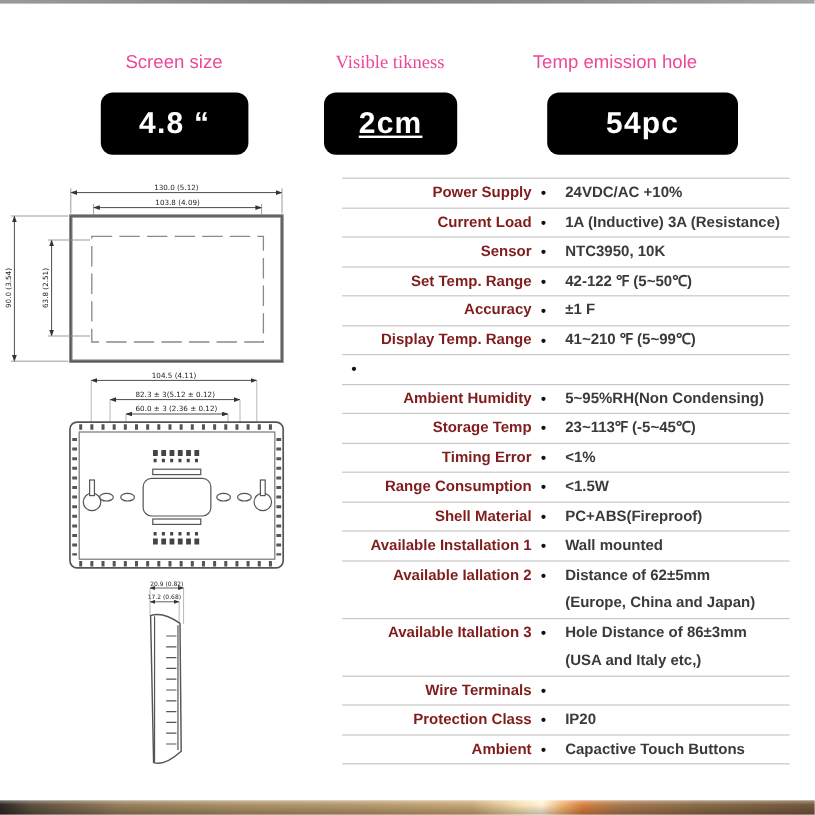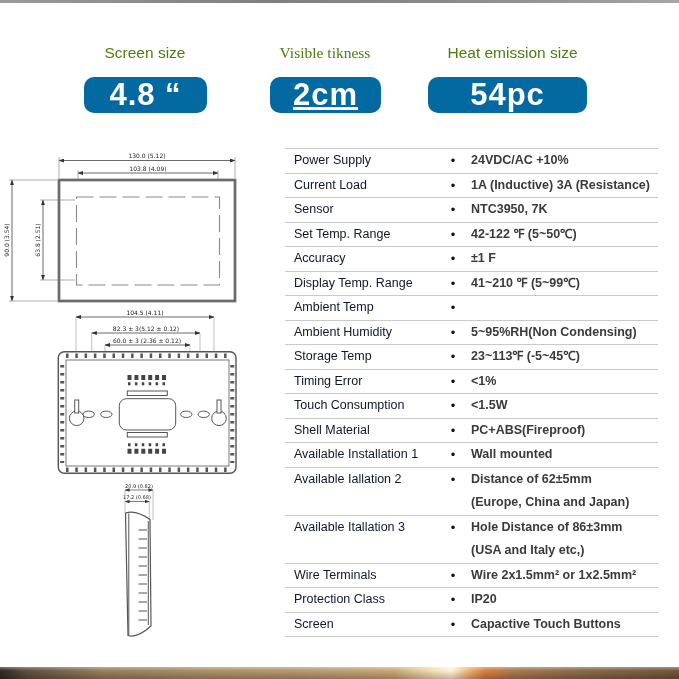--- a/index.html
+++ b/index.html
@@ -8,37 +8,37 @@
     font-family:"Liberation Sans", sans-serif; overflow:hidden;
     color:#333;
   }
   .top-strip{
     position:absolute; left:0; top:0; width:679px; height:3px;
     background:linear-gradient(90deg,#9a9a9a,#7f7f7f 40%,#8d8d8d 70%,#a5a5a5);
   }
   
   .hdr-label{
     position:absolute; top:42px; height:22px; line-height:22px;
-    text-align:center; font-size:15.5px; color:#4d7c0f;
+    text-align:center; font-size:15.5px; color:#ec4899;
   }
   .badge{
-    position:absolute; top:77px; height:36px; background:#0369a1;
-    border-radius:10px; color:#fff; font-weight:700; font-size:31px;
+    position:absolute; top:77px; height:52px; background:#000000;
+    border-radius:10px; color:#fff; font-weight:700; font-size:25px;
     display:flex; align-items:center; justify-content:center;
     letter-spacing:1px;
   }
   
   .spec-table{
     position:absolute; left:285px; top:148px; width:373px;
     border-top:1px solid #c9c9c9; font-size:12.5px;
   }
   .spec-row{ display:flex; align-items:flex-start; border-bottom:1px solid #c9c9c9; }
   .spec-label{
-    width:149px; padding-left:9px; font-weight:400; color:#0f172a;
-    line-height:23.5px; white-space:nowrap;
+    width:149px; padding-left:9px; font-weight:700; color:#7f1d1d;
+    line-height:23.5px; white-space:nowrap;text-align:right;
   }
   .spec-bullet{
     width:20px; text-align:center; line-height:23.5px; color:#111;
     font-size:13px;
   }
   .spec-value{ flex:1; margin-left:8px; color:#3a3a3a;font-weight:bold; }
   .spec-value div{ line-height:23.5px; white-space:nowrap; }
   
   .drawing{ position:absolute; }
   svg text{ font-family:"DejaVu Sans", sans-serif; fill:#222; }
@@ -55,25 +55,25 @@
 </style>
 </head>
 <body>
 
 <div id="stage">
 
   <div class="top-strip"></div>
 
   <div class="hdr-label" style="left:60px;width:170px;">Screen size</div>
   <div class="hdr-label" style="left:240px;width:170px;font-family:Liberation Serif, serif;">Visible tikness</div>
-  <div class="hdr-label" style="left:420px;width:185px;">Heat emission size</div>
+  <div class="hdr-label" style="left:420px;width:185px;">Temp emission hole</div>
 
   <div class="badge" style="left:84px;width:123px;">4.8 “</div>
   <div class="badge" style="left:270px;width:111px;text-decoration:underline;">2cm</div>
-  <div class="badge" style="left:428px;width:159px;">54pc</div>
+  <div class="badge" style="left:456px;width:159px;">54pc</div>
 
   <svg class="drawing" style="left:0;top:145px;" width="250" height="165" viewBox="0 0 250 165">
     <defs>
       <marker id="af" markerWidth="7" markerHeight="5" refX="6.5" refY="2.5" orient="auto-start-reverse">
         <path d="M0,0 L7,2.5 L0,5 z" fill="#333"></path>
       </marker>
     </defs>
 
     <text x="147" y="13" font-size="6" text-anchor="middle">130.0 (5.12)</text>
     <line x1="59" y1="15.5" x2="235" y2="15.5" stroke="#444" stroke-width=".8" marker-start="url(#af)" marker-end="url(#af)"></line>
@@ -200,21 +200,21 @@
       <div class="spec-value">
         <div>1A (Inductive) 3A (Resistance)</div>
 
       </div>
     </div>
 
     <div class="spec-row">
       <div class="spec-label">Sensor</div>
       <div class="spec-bullet">•</div>
       <div class="spec-value">
-        <div>NTC3950, 7K</div>
+        <div>NTC3950, 10K</div>
 
       </div>
     </div>
 
     <div class="spec-row">
       <div class="spec-label">Set Temp. Range</div>
       <div class="spec-bullet">•</div>
       <div class="spec-value">
         <div>42-122 ℉ (5~50℃)</div>
 
@@ -233,21 +233,20 @@
     <div class="spec-row">
       <div class="spec-label">Display Temp. Range</div>
       <div class="spec-bullet">•</div>
       <div class="spec-value">
         <div>41~210 ℉ (5~99℃)</div>
 
       </div>
     </div>
 
     <div class="spec-row">
-      <div class="spec-label">Ambient Temp</div>
       <div class="spec-bullet">•</div>
     </div>
 
     <div class="spec-row">
       <div class="spec-label">Ambient Humidity</div>
       <div class="spec-bullet">•</div>
       <div class="spec-value">
         <div>5~95%RH(Non Condensing)</div>
 
       </div>
@@ -265,21 +264,21 @@
     <div class="spec-row">
       <div class="spec-label">Timing Error</div>
       <div class="spec-bullet">•</div>
       <div class="spec-value">
         <div>&lt;1%</div>
 
       </div>
     </div>
 
     <div class="spec-row">
-      <div class="spec-label">Touch Consumption</div>
+      <div class="spec-label">Range Consumption</div>
       <div class="spec-bullet">•</div>
       <div class="spec-value">
         <div>&lt;1.5W</div>
 
       </div>
     </div>
 
     <div class="spec-row">
       <div class="spec-label">Shell Material</div>
       <div class="spec-bullet">•</div>
@@ -312,37 +311,33 @@
       <div class="spec-bullet">•</div>
       <div class="spec-value">
         <div>Hole Distance of 86±3mm</div>
         <div>(USA and Italy etc,)</div>
       </div>
     </div>
 
     <div class="spec-row">
       <div class="spec-label">Wire Terminals</div>
       <div class="spec-bullet">•</div>
-      <div class="spec-value">
-        <div>Wire 2x1.5mm² or 1x2.5mm²</div>
-
-      </div>
     </div>
 
     <div class="spec-row">
       <div class="spec-label">Protection Class</div>
       <div class="spec-bullet">•</div>
       <div class="spec-value">
         <div>IP20</div>
 
       </div>
     </div>
 
     <div class="spec-row">
-      <div class="spec-label">Screen</div>
+      <div class="spec-label">Ambient</div>
       <div class="spec-bullet">•</div>
       <div class="spec-value">
         <div>Capactive Touch Buttons</div>
 
       </div>
     </div>
   </div>
 
   <div class="photo-strip"></div>
 

